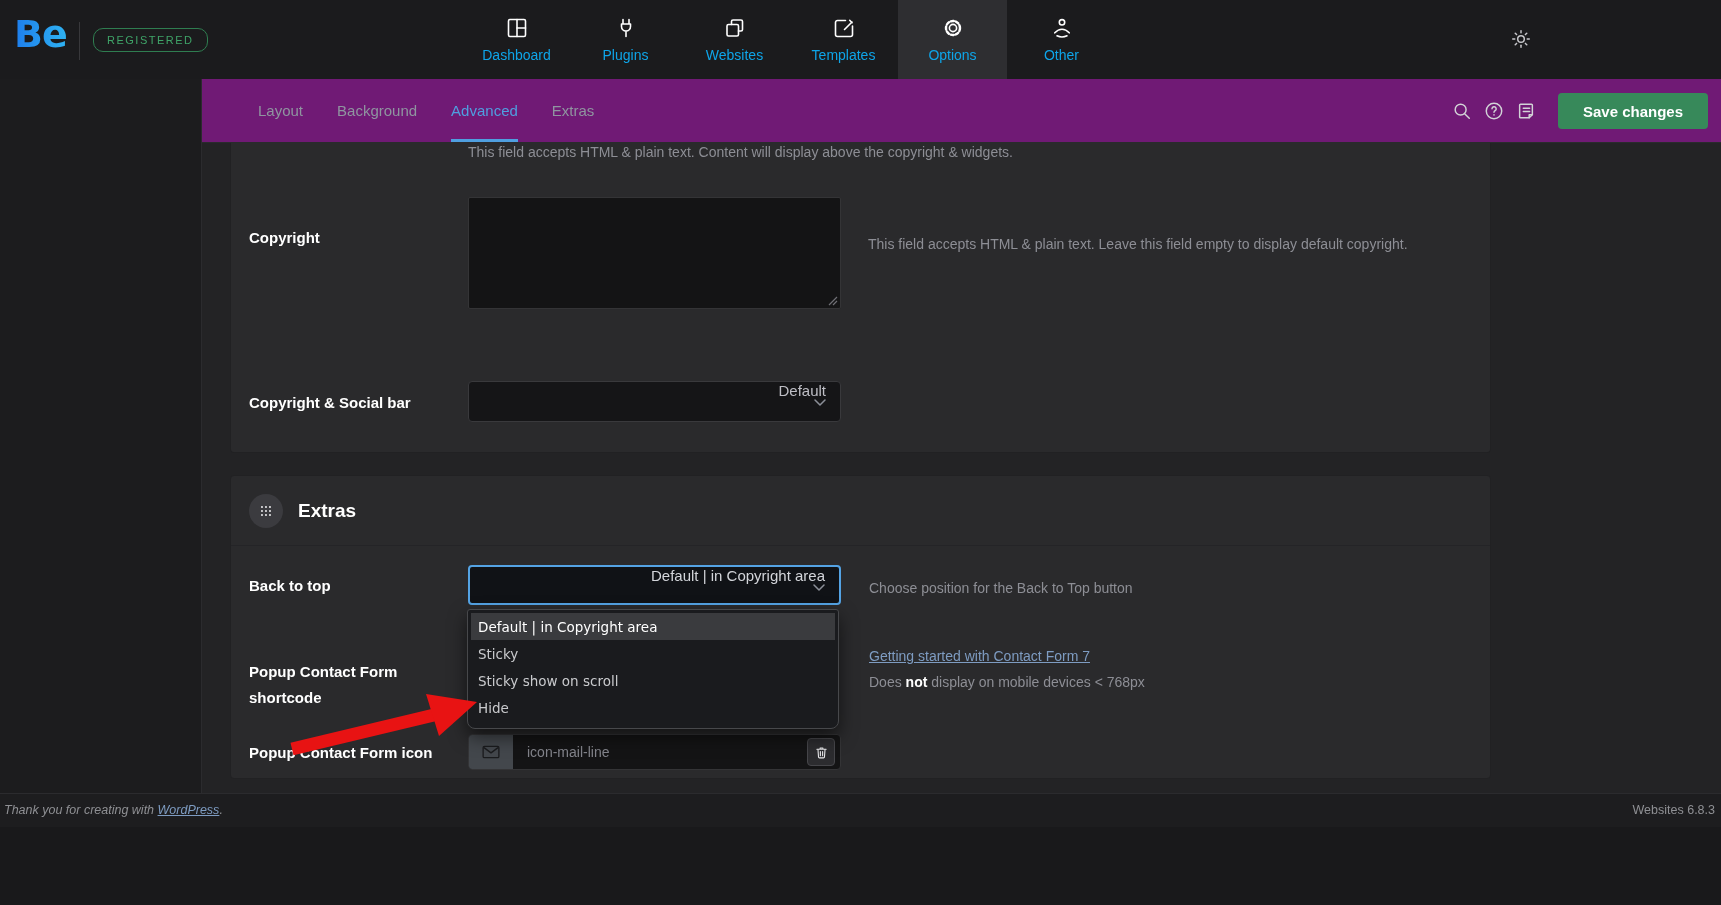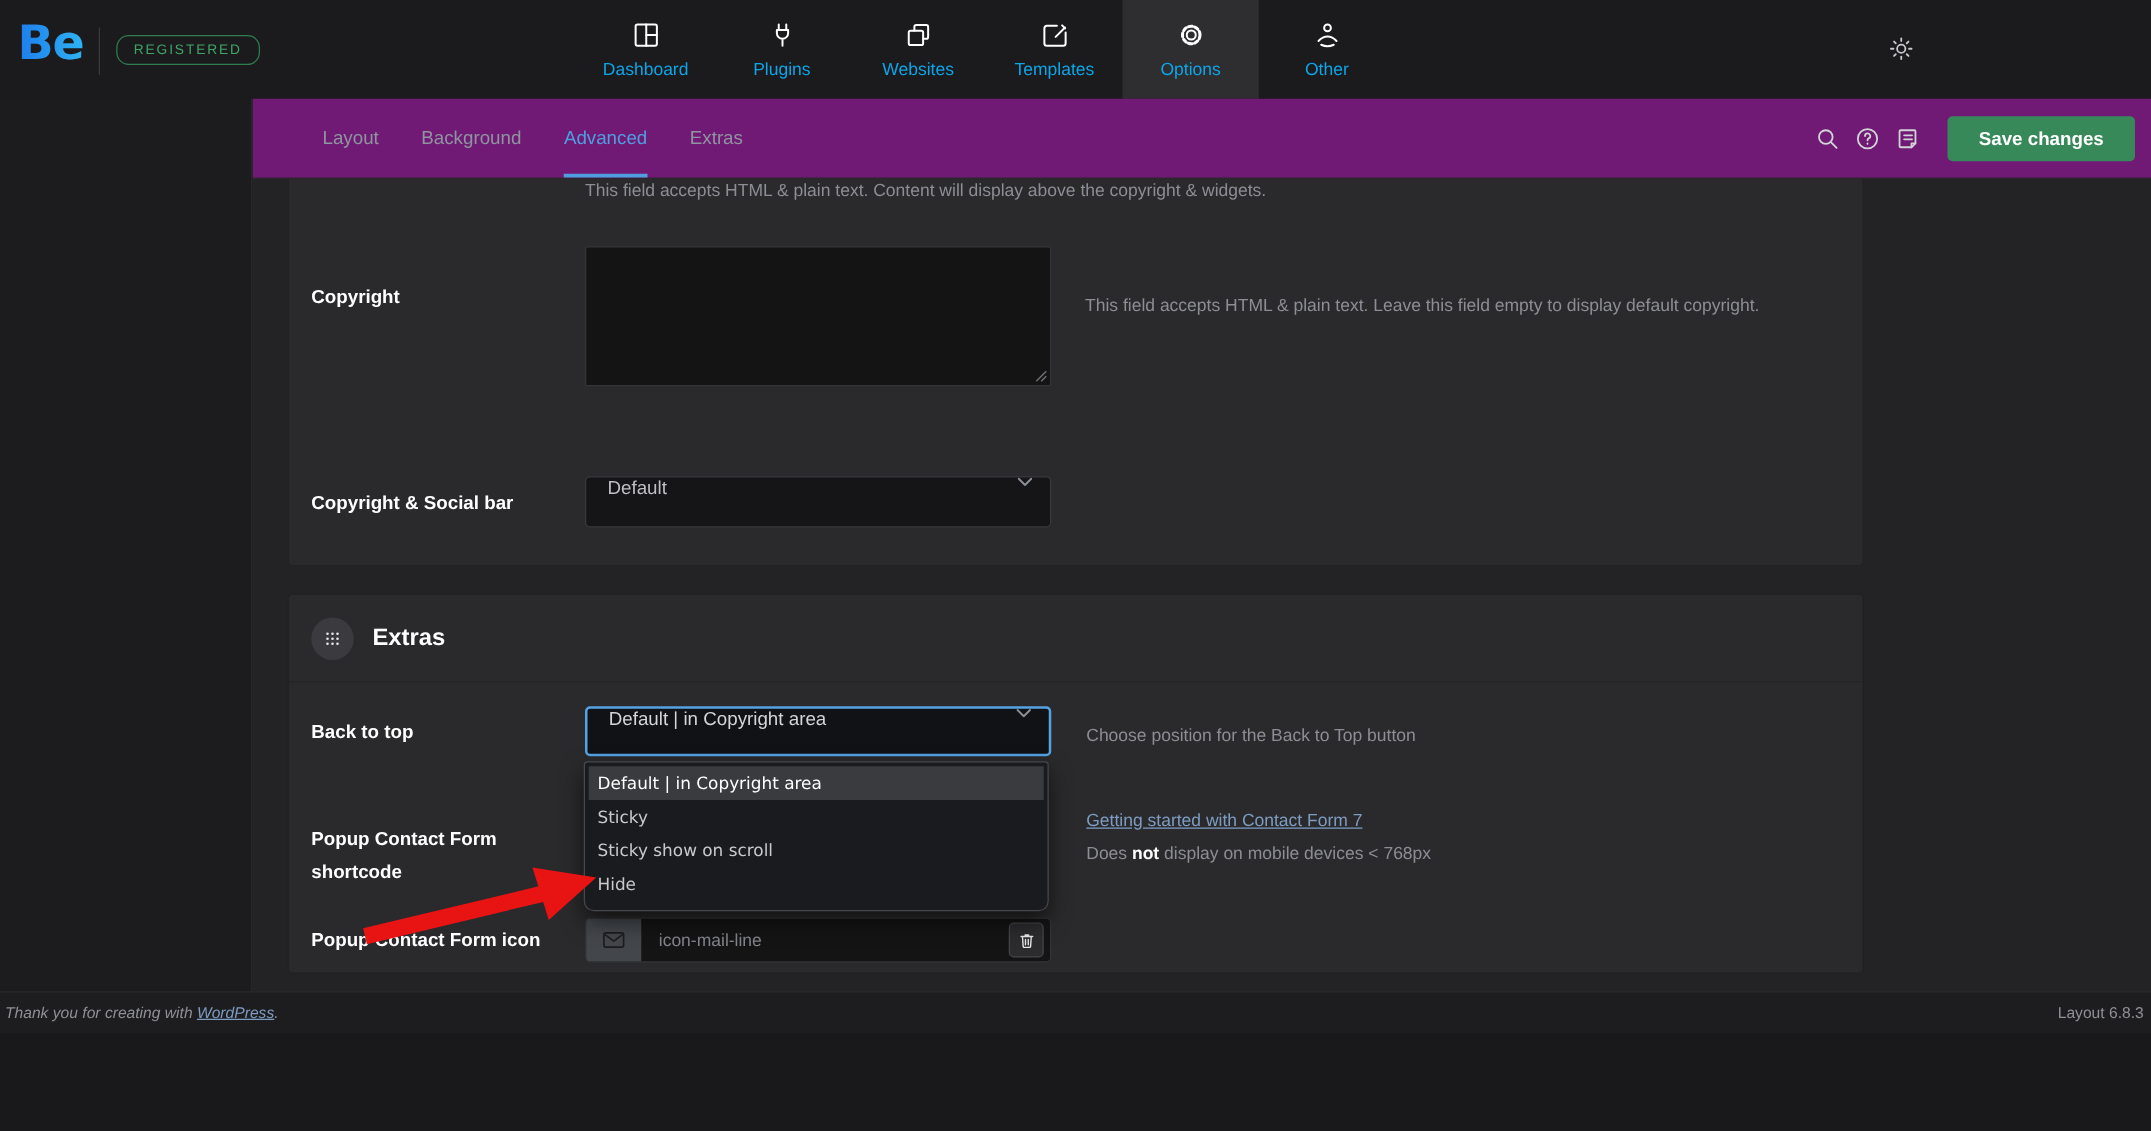--- a/index.html
+++ b/index.html
@@ -47,21 +47,21 @@
   .p1-note{position:absolute;left:237px;top:1px;font-size:14px;color:#8d8e95;}
 
   .copyright-box{position:absolute;left:237px;top:54px;width:373px;height:112px;background:#141415;
                  border:1px solid #343436;border-radius:2px;box-sizing:border-box;}
   .copyright-box textarea{width:100%;height:100%;background:transparent;border:none;outline:none;resize:none;
                  color:#ddd;font-family:inherit;font-size:14px;padding:8px 10px;box-sizing:border-box;}
   .resize-grip{position:absolute;right:2px;bottom:2px;pointer-events:none;}
   .resize-grip svg{stroke:#6f6f74;stroke-width:1.2;fill:none;}
 
   .select{position:absolute;height:41px;width:373px;background:#151517;border:1px solid #39393c;border-radius:4px;
-          display:flex;align-items:flex-start;padding:0 14px 0 17px;box-sizing:border-box;font-size:15px;color:#bfbfc6;cursor:pointer;}
+          display:flex;align-items:flex-end;padding:0 14px 0 17px;box-sizing:border-box;font-size:15px;color:#bfbfc6;cursor:pointer;flex-direction:column;}
   .select .chev{margin-left:auto;}
   .select .chev svg{stroke:#8b8f98;fill:none;stroke-width:1.5;stroke-linecap:round;stroke-linejoin:round;}
   .select-social{left:237px;top:238px;}
   .select-focused{left:237px;top:89px;height:40px;background:#101216;border:2px solid #54a3e4;color:#d3d5da;}
 
   .p2-header{position:absolute;left:0;top:0;width:100%;height:70px;border-bottom:1px solid #242427;
              display:flex;align-items:center;padding-left:18px;gap:15px;box-sizing:border-box;}
   .dots-circle{width:34px;height:34px;border-radius:50%;background:#3b3b3f;display:flex;align-items:center;justify-content:center;}
   .p2-title{font-size:19px;font-weight:600;color:#fff;}
 
@@ -289,17 +289,17 @@
     <div class="dd-item">Hide</div>
   </div>
 
   <svg class="arrow" width="210" height="75" viewBox="0 0 210 75">
     <line x1="12" y1="64" x2="154" y2="30" stroke="#e81313" stroke-width="13"></line>
     <polygon points="197,17 159,51 146,9" fill="#e81313"></polygon>
   </svg>
 
   <footer class="footer">
     <div class="footer-left"><span>Thank you for creating with </span><a href="#">WordPress</a><span>.</span></div>
-    <div class="footer-version">Layout 6.8.3</div>
+    <div class="footer-version">Websites 6.8.3</div>
   </footer>
   <div class="bottom-area"></div>
 
 </div>
 
 </body></html>

